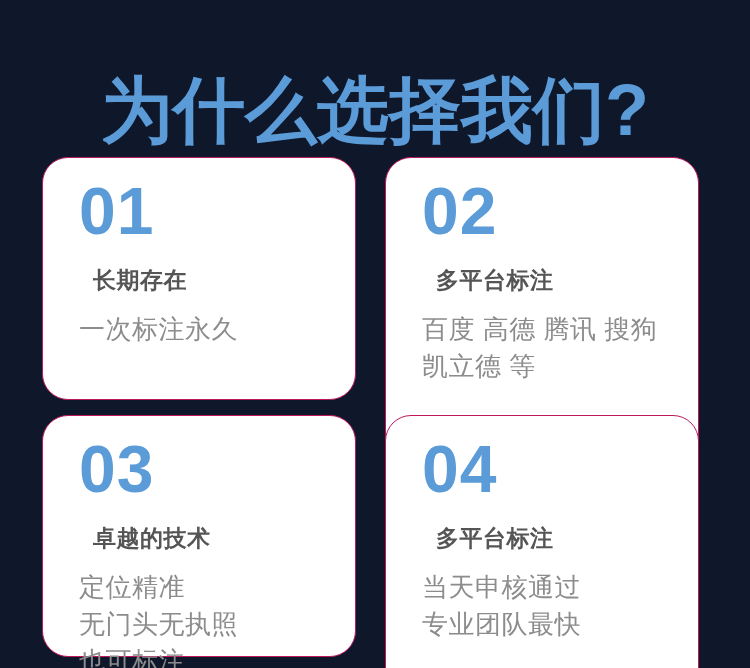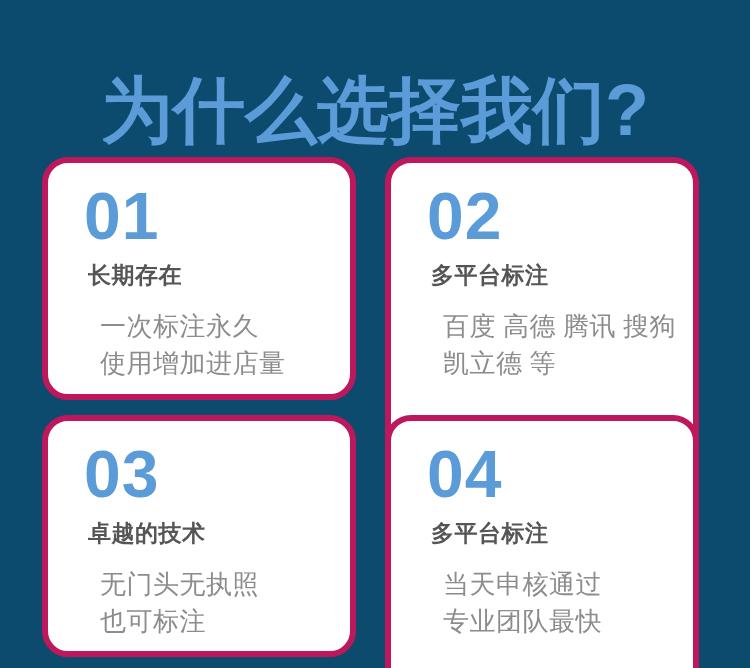--- a/index.html
+++ b/index.html
@@ -13,21 +13,21 @@
     height: 668px;
     overflow: hidden;
     font-family: "Liberation Sans", "DejaVu Sans", sans-serif;
     -webkit-font-smoothing: antialiased;
   }
 
   #page {
     position: relative;
     width: 750px;
     height: 668px;
-    background: #0c4a6e;
+    background: #0f172a;
   }
 
   
   .page-heading {
     position: absolute;
     left: 0;
     top: 14px;
     width: 750px;
     text-align: center;
     font-size: 72px;
@@ -45,21 +45,21 @@
     top: 157px;
     width: 658px;
     height: 500px;
   }
 
   .feature-card {
     position: absolute;
     width: 314px;
     box-sizing: border-box;
     background: #ffffff;
-    border: 6px solid #be185d;
+    border: 1px solid #be185d;
     border-radius: 26px;
   }
   .feature-card.pos-0 { left: 0px;   top: 0px;   height: 243px; }
   .feature-card.pos-1 { left: 343px; top: 0px;   height: 306px; }
   .feature-card.pos-2 { left: 0px;   top: 258px; height: 242px; }
   .feature-card.pos-3 { left: 343px; top: 258px; height: 314px; }
 
   .card-inner {
     position: absolute;
     left: 36px;
@@ -75,29 +75,28 @@
     letter-spacing: 1px;
     margin: 0;
   }
 
   .card-title {
     font-size: 23px;
     font-weight: bold;
     line-height: 33px;
     color: #555555;
     letter-spacing: 0.5px;
-    margin: 4px;
+    margin: 14px;
     white-space: nowrap;
   }
 
   .card-lines {
-    margin: 16px;
+    margin: 0;
     padding: 0;
     list-style: none;
-    font-family: Liberation Serif, serif;
   }
   .card-line {
     font-size: 26px;
     line-height: 37px;
     color: #8c8c8c;
     letter-spacing: 0.5px;
     white-space: nowrap;
   }
 </style>
 </head>
@@ -108,41 +107,41 @@
   <h1 class="page-heading">为什么选择我们?</h1>
 
   <div class="card-grid">
 
     <div class="feature-card pos-0">
       <div class="card-inner">
         <div class="card-number">01</div>
         <div class="card-title">长期存在</div>
         <ul class="card-lines">
           <li class="card-line">一次标注永久</li>
-          <li class="card-line">使用增加进店量</li>
         </ul>
       </div>
     </div>
 
     <div class="feature-card pos-1">
       <div class="card-inner">
         <div class="card-number">02</div>
         <div class="card-title">多平台标注</div>
         <ul class="card-lines">
           <li class="card-line">百度 高德 腾讯 搜狗</li>
           <li class="card-line">凯立德 等</li>
         </ul>
       </div>
     </div>
 
     <div class="feature-card pos-2">
       <div class="card-inner">
         <div class="card-number">03</div>
         <div class="card-title">卓越的技术</div>
         <ul class="card-lines">
+          <li class="card-line">定位精准</li>
           <li class="card-line">无门头无执照</li>
           <li class="card-line">也可标注</li>
         </ul>
       </div>
     </div>
 
     <div class="feature-card pos-3">
       <div class="card-inner">
         <div class="card-number">04</div>
         <div class="card-title">多平台标注</div>

